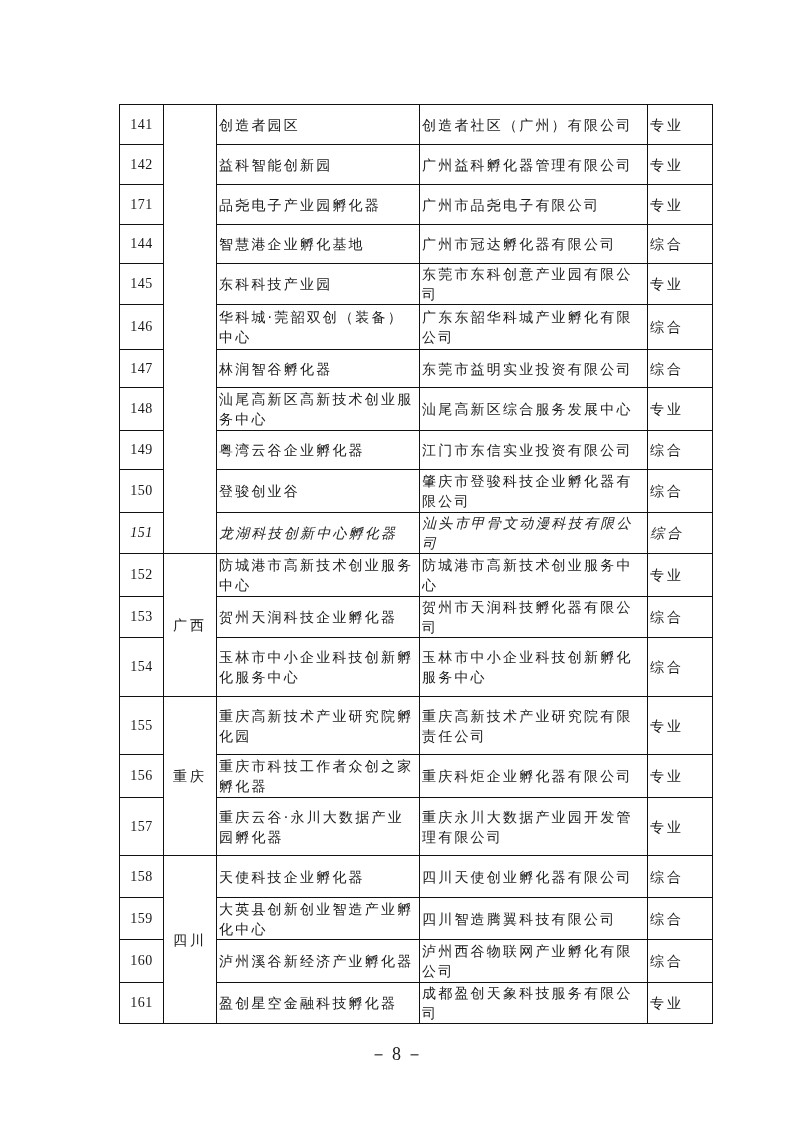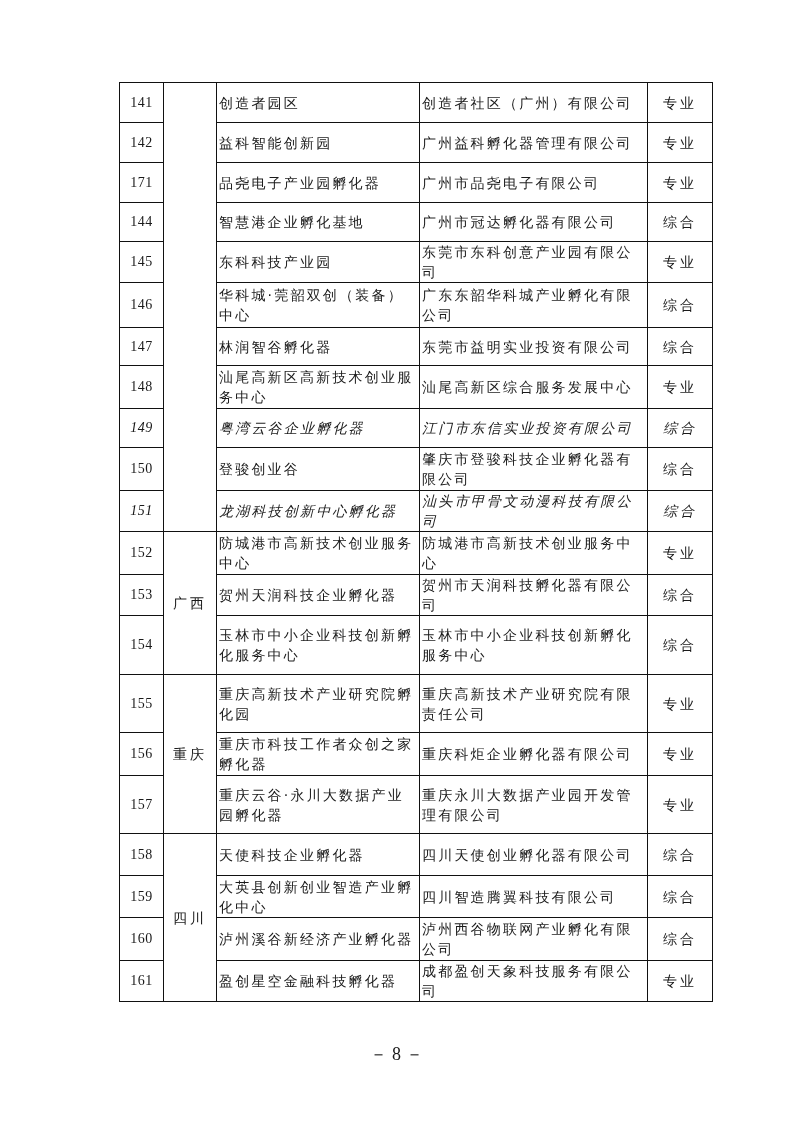--- a/index.html
+++ b/index.html
@@ -1,25 +1,25 @@
 <!DOCTYPE html>
 <html><head>
 <meta charset="utf-8">
 <style>
   html, body { margin: 0; padding: 0; background: #ffffff; }
   body { width: 793px; height: 1122px; position: relative; overflow: hidden;
          font-family: "DejaVu Sans", "Liberation Sans", sans-serif; color: #1a1a1a; }
-  table.list { position: absolute; left: 119px; top: 82px; border-collapse: collapse;
+  table.list { position: absolute; left: 119px; top: 104px; border-collapse: collapse;
                table-layout: fixed; width: 593px; }
   table.list td { border: 1.3px solid #111; padding: 0 2px; font-size: 14px; line-height: 20px;
                   vertical-align: middle; overflow: hidden; }
   td.num { text-align: center; font-family: "Liberation Serif", "DejaVu Serif", serif; font-size: 15px; letter-spacing: 0.5px; }
   td.prov { text-align: center; letter-spacing: 3px; }
   td.name, td.org { text-align: left; letter-spacing: 2.2px; word-break: break-all; padding-left: 2px; padding-right: 0; }
-  td.type { text-align: center; letter-spacing: 3px; }
+  td.type { text-align: left; letter-spacing: 3px; }
   .page-num { position: absolute; top: 1042px; left: 0; width: 793px; text-align: center;
               font-family: "Liberation Serif", "DejaVu Serif", serif; font-size: 18px; }
 </style>
 </head>
 <body>
 
 <table class="list">
   <colgroup>
     <col style="width:44px">
     <col style="width:53px">
@@ -70,21 +70,21 @@
         <td class="name">林润智谷孵化器</td>
         <td class="org">东莞市益明实业投资有限公司</td>
         <td class="type">综合</td>
       </tr>
       <tr style="height: 43px;">
         <td class="num">148</td>
         <td class="name">汕尾高新区高新技术创业服务中心</td>
         <td class="org">汕尾高新区综合服务发展中心</td>
         <td class="type">专业</td>
       </tr>
-      <tr style="height: 39px; font-style: italic;">
+      <tr style="height: 39px;">
         <td class="num">149</td>
         <td class="name">粤湾云谷企业孵化器</td>
         <td class="org">江门市东信实业投资有限公司</td>
         <td class="type">综合</td>
       </tr>
       <tr style="height: 43px; margin-top: 32px;">
         <td class="num">150</td>
         <td class="name">登骏创业谷</td>
         <td class="org">肇庆市登骏科技企业孵化器有限公司</td>
         <td class="type">综合</td>

